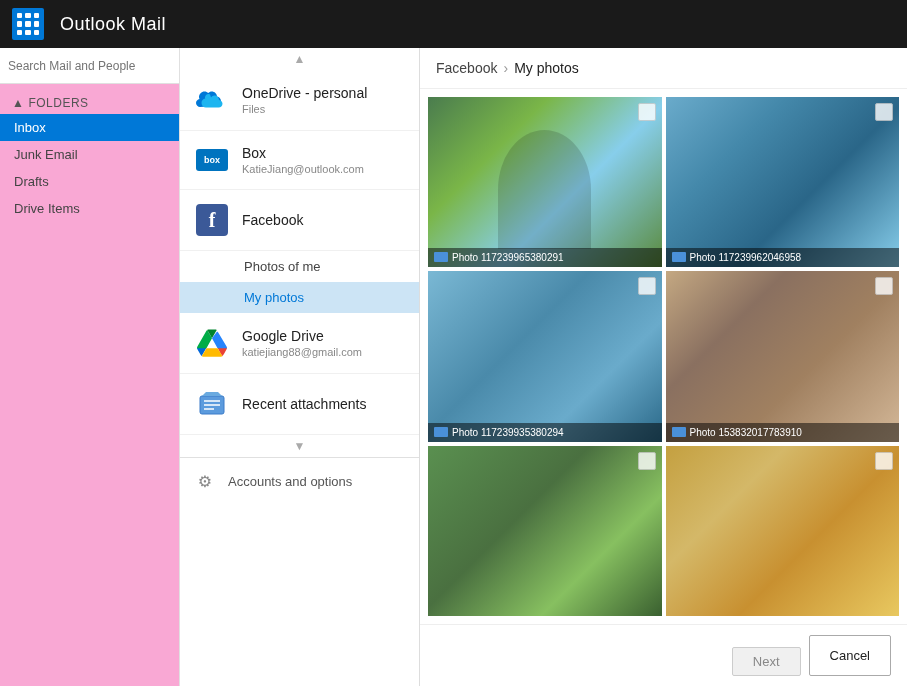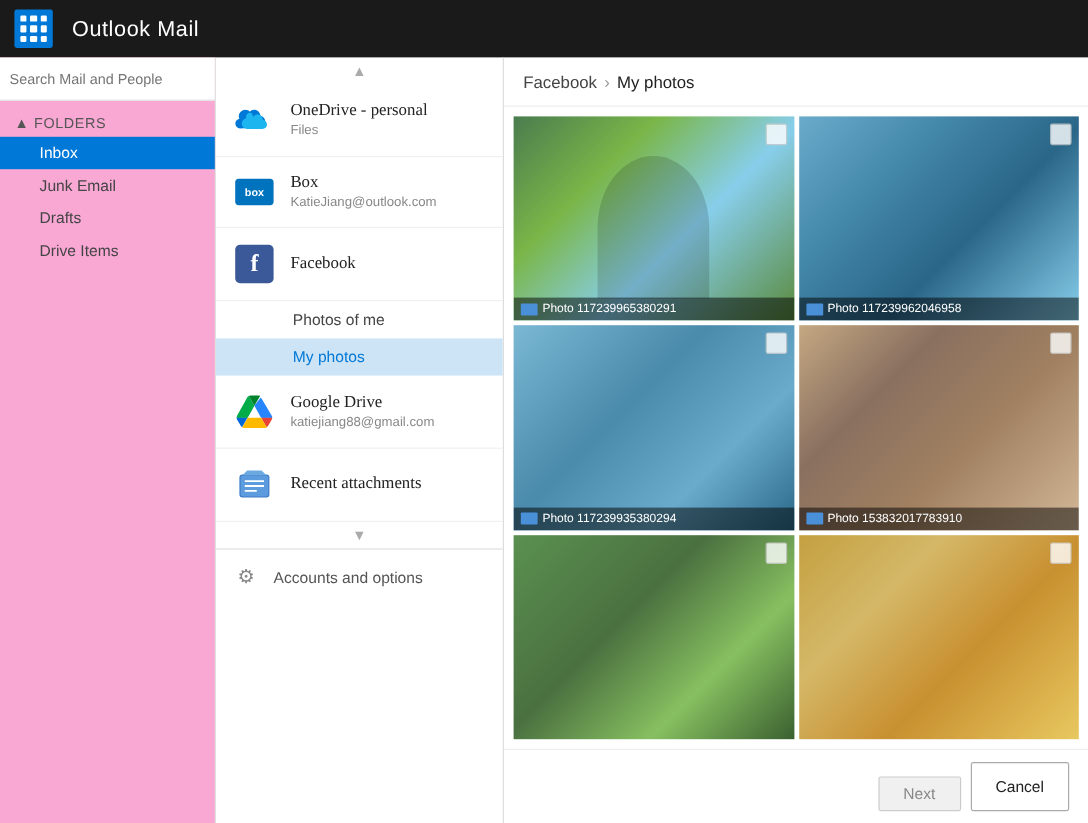--- a/index.html
+++ b/index.html
@@ -69,21 +69,21 @@
       display: flex;
       align-items: center;
       gap: 4px;
       padding: 4px 12px;
       font-size: 12px;
       color: #555;
       text-transform: uppercase;
       letter-spacing: 0.5px;
     }
     .folder-item {
-      padding: 6px 33px;
+      padding: 6px 14px;
       font-size: 13px;
       color: #444;
       cursor: pointer;
     }
     .folder-item.active {
       background: #0078d7;
       color: white;
     }
 
     
@@ -96,21 +96,21 @@
     }
     .cloud-item {
       padding: 14px 16px;
       display: flex;
       align-items: center;
       gap: 14px;
       cursor: pointer;
       border-bottom: 1px solid #f0f0f0;
     }
     .cloud-item-info { flex: 1; }
-    .cloud-item-name { font-size: 14px; color: #222; font-weight: 400; font-family: Liberation Serif, serif; }
+    .cloud-item-name { font-size: 14px; color: #222; font-weight: 400; }
     .cloud-item-sub { font-size: 11px; color: #888; margin-top: 2px; }
     .cloud-sub-item {
       padding: 8px 16px 8px 64px;
       font-size: 13px;
       color: #444;
       cursor: pointer;
     }
     .cloud-sub-item.active { background: #cce4f5; color: #0078d7; }
 
     
@@ -214,21 +214,21 @@
       opacity: 0.8;
     }
     .photo-label {
       position: absolute;
       bottom: 0; left: 0; right: 0;
       background: rgba(0,0,0,0.5);
       color: white;
       font-size: 10px;
       padding: 4px 6px;
       display: flex;
-      align-items: center;
+      align-items: flex-start;
       gap: 4px;
     }
     .photo-label-icon {
       width: 14px; height: 10px;
       background: #4a90d9;
       border-radius: 1px;
       flex-shrink: 0;
     }
     
     .photo-1 { background: linear-gradient(135deg, #4a7c4e 0%, #7ab648 30%, #87ceeb 60%, #5a8a3c 100%); }

